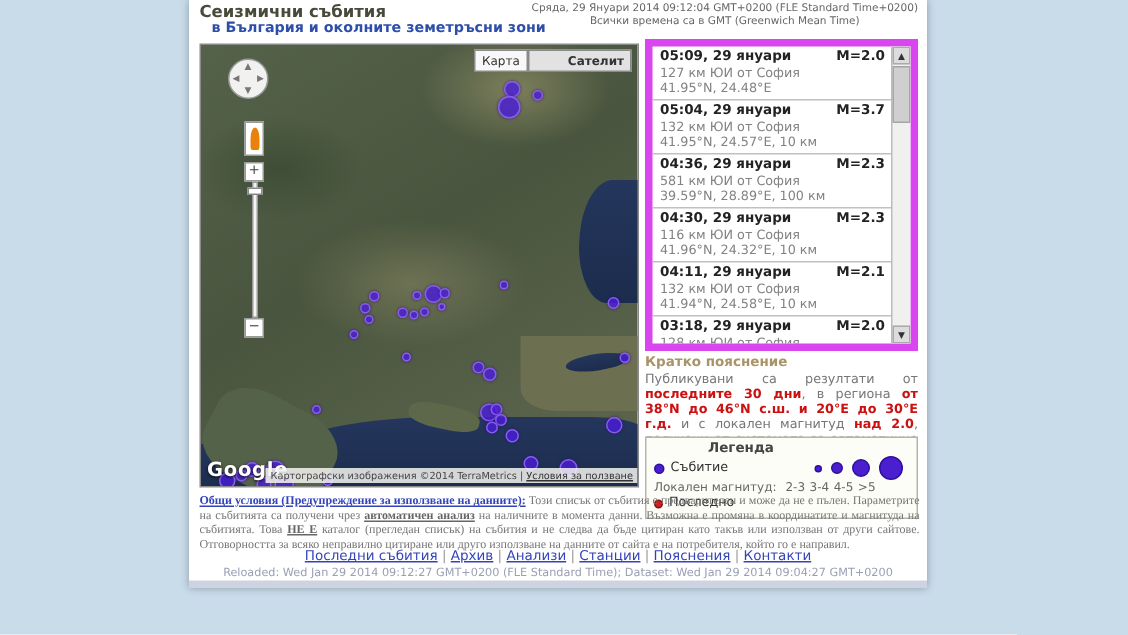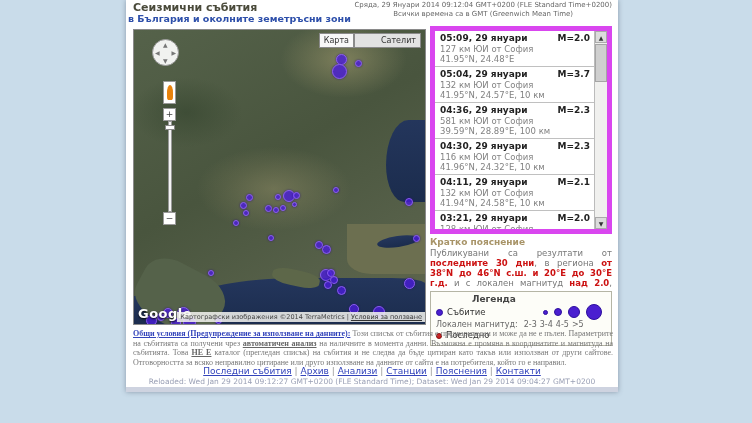--- a/index.html
+++ b/index.html
@@ -4,21 +4,21 @@
 <style>
   * { margin:0; padding:0; box-sizing:border-box; }
   html,body { width:752px; height:423px; overflow:hidden; }
   body { background:#c9dcea; font-family:"DejaVu Sans","Liberation Sans",sans-serif; position:relative; }
 
   .panel { position:absolute; left:126px; top:0; width:492px; height:392px;
            background:#ffffff; box-shadow:0 0 5px rgba(60,70,90,.45); }
 
   
   .hdr-title1 { position:absolute; left:7px; top:1px; font-size:11px; font-weight:bold; color:#4a4a3a; }
-  .hdr-title2 { position:absolute; left:2px; top:13px; font-size:9.5px; font-weight:bold; color:#2d4faa; }
+  .hdr-title2 { position:absolute; left:15px; top:13px; font-size:9.5px; font-weight:bold; color:#2d4faa; }
   .hdr-dates  { position:absolute; right:6px; top:1px; text-align:center; font-size:7px; color:#666; line-height:9px; }
 
   
   .map { position:absolute; left:7px; top:29px; width:293px; height:296px; border:1px solid #8a8a8a;
          overflow:hidden; background:
          radial-gradient(90px 55px at 72% 10%, rgba(165,158,112,.55), transparent 70%),
          radial-gradient(110px 60px at 48% 54%, rgba(152,146,106,.45), transparent 70%),
          radial-gradient(80px 50px at 18% 28%, rgba(52,68,46,.6), transparent 70%),
          linear-gradient(150deg,#55624a,#49553e 45%,#566049 75%,#5f654c); }
   .sea { position:absolute; background:linear-gradient(#24365c,#1b2c4d); }
@@ -44,21 +44,21 @@
             border:1px solid #999; display:flex; align-items:center; justify-content:center; }
   .pegman-fig { width:6px; height:15px; background:#e8820c; border-radius:50% 50% 20% 20%; }
   .zoom-plus, .zoom-minus { position:absolute; left:29px; width:13px; height:13px; background:#fff;
             border:1px solid #999; font-size:9px; color:#444; text-align:center; line-height:11px; }
   .zoom-plus { top:78px; } .zoom-minus { top:182px; }
   .zoom-track { position:absolute; left:34px; top:91px; width:4px; height:91px; background:#f4f4f4; border:1px solid #999; }
   .zoom-handle { position:absolute; left:31px; top:95px; width:10px; height:5px; background:#fff; border:1px solid #888; }
 
   .map-btns { position:absolute; right:4px; top:3px; display:flex; }
   .map-btn { font-size:8px; color:#333; border:1px solid #8a8a8a; padding:2px 4px; background:#f8f8f8; cursor:pointer; }
-  .map-btn.active { background:#e2e2e2; font-weight:normal;padding-left:26px; }
+  .map-btn.active { background:#e2e2e2; font-weight:bold;padding-left:26px; }
 
   .google-logo { position:absolute; left:4px; bottom:3px; font-size:13px; font-weight:bold; color:#fff;
                  text-shadow:0 1px 2px rgba(0,0,0,.9); letter-spacing:.5px; }
   .map-attr { position:absolute; right:0; bottom:2px; background:rgba(245,245,240,.85);
               font-size:6.5px; color:#444; padding:1px 3px; white-space:nowrap; }
   .map-attr a { color:#333; text-decoration:underline; }
 
   
   .event-list { position:absolute; left:304px; top:26px; width:182px; height:208px;
                 border:5px solid #d946ef; overflow:hidden; background:#fff; padding-right:13px; }
@@ -231,21 +231,21 @@
       <div class="event-item">
       <div class="event-head">
         <span class="event-time">04:11, 29 януари</span>
         <span class="event-mag">M=2.1</span>
       </div>
       <div class="event-line">132 км ЮИ от София</div>
       <div class="event-line">41.94°N, 24.58°E, 10 км</div>
     </div>
       <div class="event-item">
       <div class="event-head">
-        <span class="event-time">03:21, 29 януари</span>
+        <span class="event-time">03:18, 29 януари</span>
         <span class="event-mag">M=2.0</span>
       </div>
       <div class="event-line">128 км ЮИ от София</div>
       <div class="event-line">41.94°N, 24.5°E, 10 км</div>
     </div>
     </div>
 
   <div class="explanation">
     <div class="expl-title">Кратко пояснение</div>
     <div class="expl-text" id="explanation-text"><span class="seg-n">Публикувани са резултати от </span><span class="seg-r">последните 30 дни</span><span class="seg-n">, в региона </span><span class="seg-r">от 38°N до 46°N с.ш. и 20°E до 30°E г.д.</span><span class="seg-n"> и с локален магнитуд </span><span class="seg-r">над 2.0</span><span class="seg-n">, получени от системата за автоматична обработка в реално - време. [виж </span><span class="seg-redlink">Пояснения</span><span class="seg-n">]</span></div>

